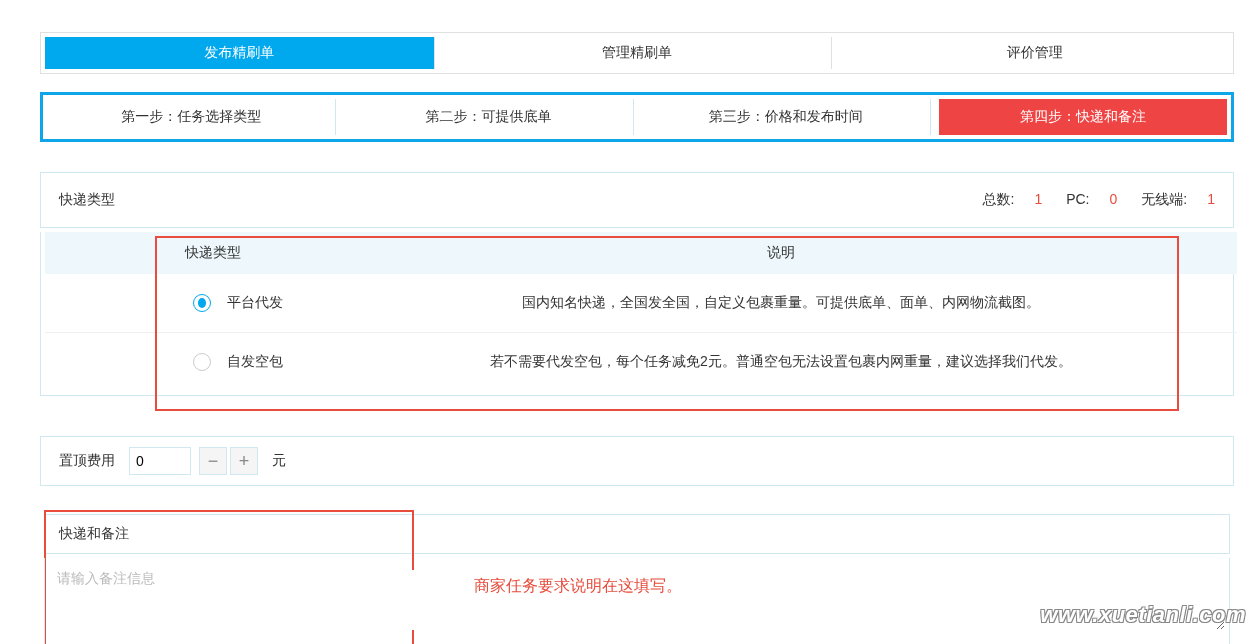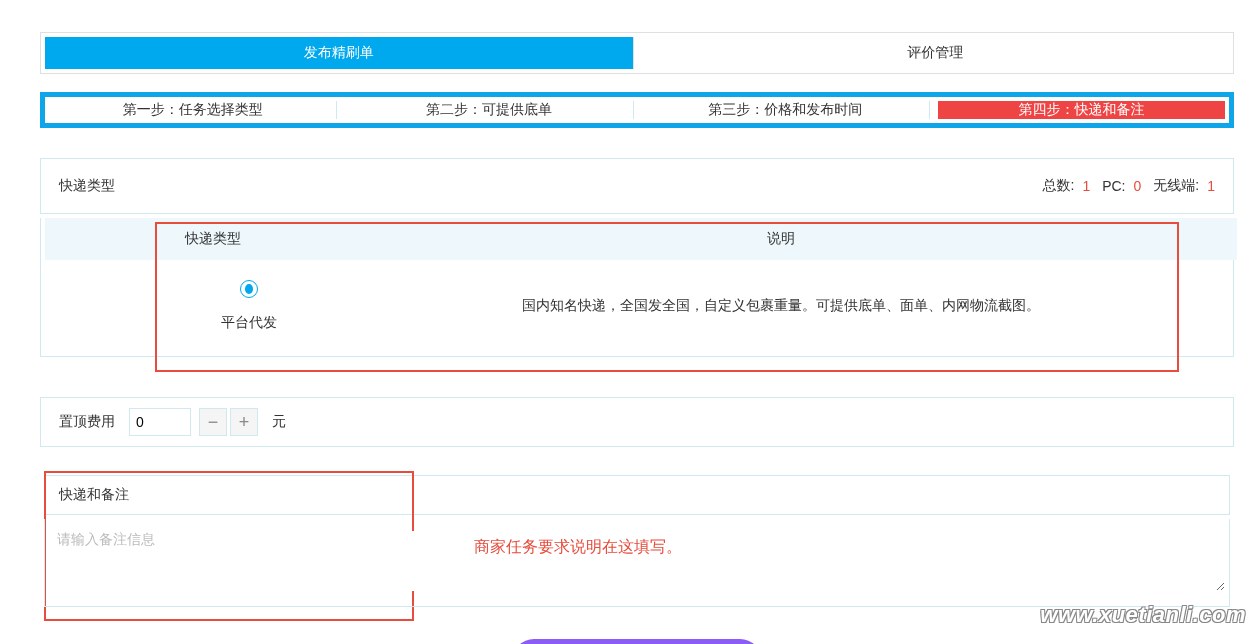--- a/index.html
+++ b/index.html
@@ -3,42 +3,42 @@
   <meta charset="utf-8">
   <style>
     * { box-sizing: border-box; margin: 4px; padding: 0; }
     body { font-family: "Microsoft YaHei", Arial, sans-serif; font-size: 14px; color: #333; background: #fff; padding: 20px 28px; width: 1258px; }
     
     .top-tabs { display: flex; border: 1px solid #e0e0e0; height: 42px; margin-bottom: 18px; }
     .top-tab { flex: 1; display: flex; align-items: center; justify-content: center; cursor: pointer; background: #fff; }
     .top-tab.active { background: #00a8ee; color: #fff; }
     .top-tab:not(:last-child) { border-right: 1px solid #e0e0e0; }
     
-    .step-tabs { display: flex; border: 5px solid #0ea5e9; height: 36px; margin-bottom: 30px; }
+    .step-tabs { display: flex; border: 3px solid #0ea5e9; height: 50px; margin-bottom: 30px; }
     .step-tab { flex: 1; display: flex; align-items: center; justify-content: center; cursor: pointer; background: #fff; }
     .step-tab.active { background: #ef4444; color: #fff; }
     .step-tab:not(:last-child) { border-right: 1px solid #d0e8f0; }
     
     .section-header { display: flex; justify-content: space-between; align-items: center; border: 1px solid #d0e8f0; padding: 10px 14px; }
     .section-title { color: #333; }
-    .stats { display: flex; gap: 0; align-items: center; }
+    .stats { display: flex; gap: 12px; align-items: flex-start; }
     .stat-label { color: #333; }
     .stat-val { color: #e74c3c; margin-right: 8px; }
     
     .options-wrapper { position: relative; border: 1px solid #d0e8f0; border-top: none; padding: 0; }
     .red-box { position: absolute; top: 0; left: 110px; right: 50px; bottom: -20px; border: 2px solid #e74c3c; pointer-events: none; }
     
     .options-table { width: 100%; border-collapse: collapse; }
     .options-table th { background: #edf7fc; font-weight: normal; padding: 12px; }
     .options-table th:first-child { width: 280px; text-align: left; padding-left: 140px; }
     .options-table td { padding: 12px; text-align: center; }
     .options-table td:first-child { text-align: left; padding-left: 140px; }
     .options-table tr:not(:last-child) td { border-bottom: 1px solid #f0f0f0; }
     
-    .radio-wrap { display: flex; align-items: center; gap: 8px; cursor: pointer; flex-direction: column; }
+    .radio-wrap { display: flex; align-items: center; gap: 8px; cursor: pointer; }
     .radio-circle { width: 18px; height: 18px; border-radius: 50%; border: 1.5px solid #ccc; display: flex; align-items: center; justify-content: center; }
     .radio-circle.checked { border-color: #00a8ee; }
     .radio-dot { width: 10px; height: 10px; border-radius: 50%; background: #00a8ee; }
     
     .pin-row { display: flex; align-items: center; border: 1px solid #d0e8f0; padding: 6px 14px; margin-top: 40px; }
     .pin-label { margin-right: 10px; }
     .num-input { width: 62px; height: 28px; border: 1px solid #d0e8f0; padding: 0 6px; font-size: 14px; }
     .stepper-btn { width: 28px; height: 28px; border: 1px solid #d0e8f0; background: #f5f5f5; display: flex; align-items: center; justify-content: center; cursor: pointer; color: #888; font-size: 18px; }
     .unit { margin-left: 10px; }
     .hint { margin-left: auto; color: #e74c3c; }
@@ -54,20 +54,21 @@
     .submit-row { display: flex; justify-content: center; margin-top: 28px; }
     .submit-btn { background: #8b5cf6; color: #fff; border: none; border-radius: 22px; width: 250px; height: 44px; font-size: 12px; cursor: pointer; }
     
     .watermark { position: fixed; bottom: 12px; right: 8px; font-family: Arial, sans-serif; font-size: 22px; font-weight: bold; color: #fff; text-shadow: -1px -1px 0 #888, 1px -1px 0 #888, -1px 1px 0 #888, 1px 1px 0 #888; font-style: italic; letter-spacing: 0.5px; }
   </style>
 </head>
 <body>
 
 <div class="top-tabs">
   <div class="top-tab active">发布精刷单</div>
+  <div class="top-tab">管理精刷单</div>
   <div class="top-tab">评价管理</div>
 </div>
 
 <div class="step-tabs">
   <div class="step-tab">第一步：任务选择类型</div>
   <div class="step-tab">第二步：可提供底单</div>
   <div class="step-tab">第三步：价格和发布时间</div>
   <div class="step-tab active">第四步：快递和备注</div>
 </div>
 
@@ -97,20 +98,29 @@
         <td>
           <label class="radio-wrap">
             <span class="radio-circle checked">
                 <span class="radio-dot"></span>
               </span>
             <span>平台代发</span>
           </label>
         </td>
         <td>国内知名快递，全国发全国，自定义包裹重量。可提供底单、面单、内网物流截图。</td>
       </tr>
+      <tr>
+        <td>
+          <label class="radio-wrap">
+            <span class="radio-circle"></span>
+            <span>自发空包</span>
+          </label>
+        </td>
+        <td>若不需要代发空包，每个任务减免2元。普通空包无法设置包裹内网重量，建议选择我们代发。</td>
+      </tr>
     </tbody>
   </table>
 </div>
 
 <div class="pin-row">
   <span class="pin-label">置顶费用</span>
   <input class="num-input" value="0" style="">
   <div class="stepper-btn">−</div>
   <div class="stepper-btn" style="margin-left:-1px">+</div>
   <span class="unit">元</span>

